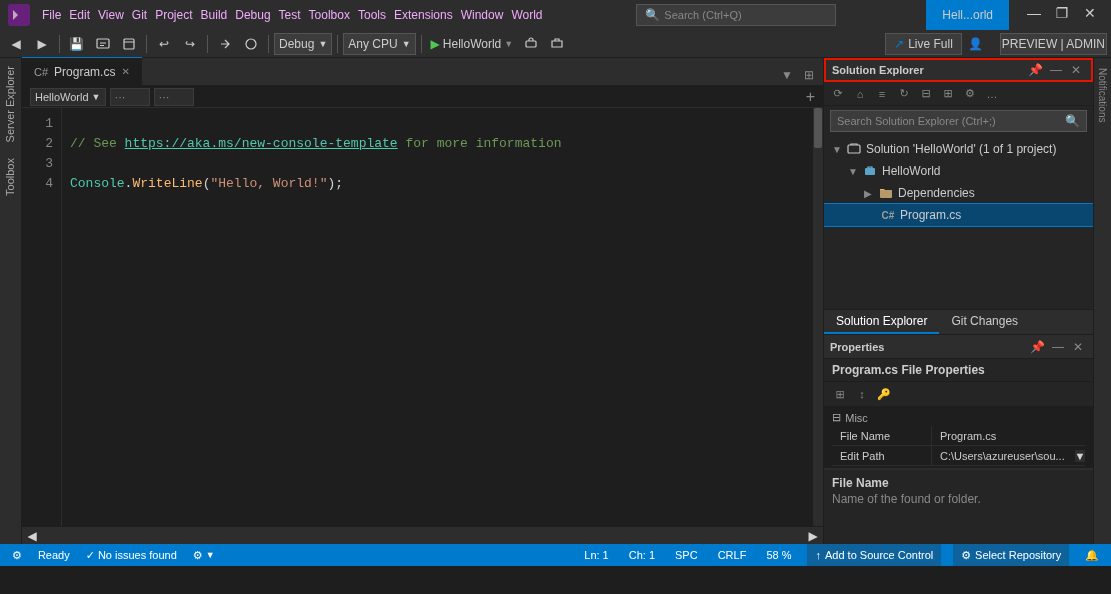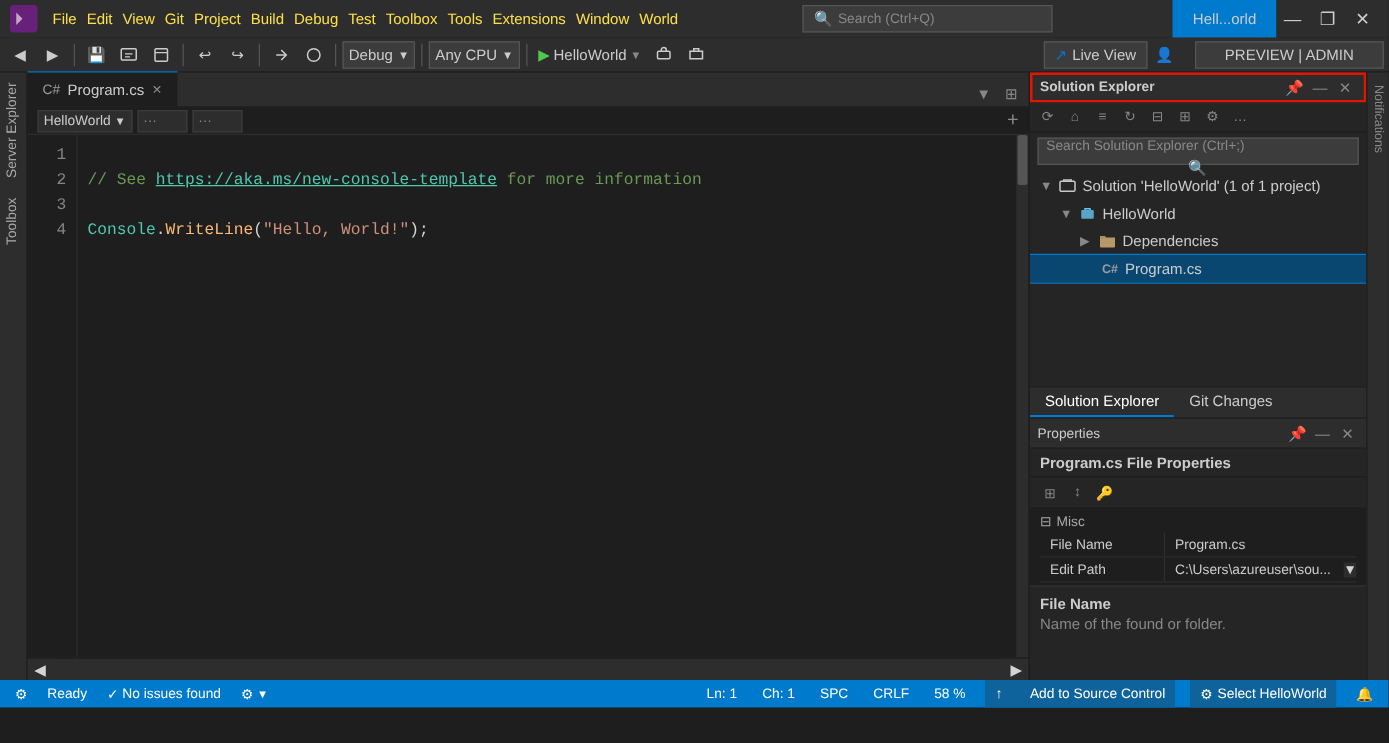--- a/index.html
+++ b/index.html
@@ -34,21 +34,21 @@
       border-radius: 3px;
       display: flex;
       align-items: center;
       justify-content: center;
       color: white;
       font-weight: bold;
       font-size: 10px;
       margin-right: 4px;
     }
     .menu-item {
-      color: #fde047;
+      color: #f0abfc;
       cursor: pointer;
       padding: 0 4px;
       height: 100%;
       display: flex;
       align-items: center;
     }
     .search-box-title {
       background: #3c3c3c;
       border: 1px solid #555;
       color: #ccc;
@@ -143,21 +143,21 @@
       gap: 4px;
       cursor: pointer;
       font-size: 12px;
       margin-left: auto;
     }
     .preview-admin-btn {
       background: #3c3c3c;
       border: 1px solid #555;
       color: #ccc;
       height: 22px;
-      padding: 0 23px;
+      padding: 0 1px;
       display: flex;
       align-items: center;
       font-size: 12px;
       cursor: pointer;
     }
 
     
     .main-area {
       display: flex;
       height: calc(594px - 30px - 28px - 28px - 22px);
@@ -376,21 +376,20 @@
     
     .se-search {
       background: #3c3c3c;
       border: 1px solid #555;
       height: 22px;
       display: flex;
       align-items: center;
       padding: 0 6px;
       margin: 4px 6px;
       gap: 4px;
-      flex-direction: column;
     }
     .se-search input {
       background: transparent;
       border: none;
       color: #ccc;
       font-size: 11px;
       flex: 1;
       outline: none;
     }
     .se-search input::placeholder { color: #888; }
@@ -466,21 +465,21 @@
       height: 24px;
       display: flex;
       align-items: center;
       padding: 0 6px;
       justify-content: space-between;
       border-bottom: 1px solid #1e1e1e;
     }
     .prop-title {
       font-size: 11px;
       color: #ccc;
-      font-weight: normal;
+      font-weight: bold;
     }
     .prop-file-title {
       padding: 4px 8px;
       font-size: 12px;
       color: #ccc;
       border-bottom: 1px solid #1e1e1e;
     }
     .prop-file-title span { font-weight: bold; }
     .prop-toolbar {
       display: flex;
@@ -624,21 +623,21 @@
       <div class="menu-item">Window</div>
       <div class="menu-item">World</div>
     </div>
   </div>
   <div style="display:flex;align-items:center;gap:8px;">
     <div class="search-box-title">
       <span style="color:#888;">🔍</span>
       <span style="color:#888;font-size:11px;">Search (Ctrl+Q)</span>
     </div>
   </div>
-  <div style="display:flex;align-items:center;gap:0;">
+  <div style="display:flex;align-items:flex-start;gap:12px;">
     <div class="window-title">Hell...orld</div>
     <div class="win-controls">
       <div class="win-btn">—</div>
       <div class="win-btn">❐</div>
       <div class="win-btn close">✕</div>
     </div>
   </div>
 </div>
 
 <div class="toolbar">
@@ -695,21 +694,21 @@
       </svg>
   </div>
   <div class="toolbar-btn">
     <svg width="14" height="14" viewBox="0 0 14 14" fill="none">
         <path d="M2 4h10v6H2z" stroke="#ccc" stroke-width="1.2"></path>
         <path d="M5 4V2h4v2" stroke="#ccc" stroke-width="1.2"></path>
       </svg>
   </div>
   <div class="liveshare-btn">
     <span style="color:#007acc;">↗</span>
-    <span>Live View</span>
+    <span>Live Full</span>
   </div>
   <div class="toolbar-btn">👤</div>
   <div style="width:8px;"></div>
   <div class="preview-admin-btn">PREVIEW | ADMIN</div>
 </div>
 
 <div class="main-area">
 
   <div class="left-sidebar">
     <div class="sidebar-tab-vert">Server Explorer</div>
@@ -910,23 +909,23 @@
     <span style="font-size:9px;">▼</span>
   </div>
   <div class="status-bar-right">
     <div class="status-item">Ln: 1</div>
     <div class="status-item">Ch: 1</div>
     <div class="status-item">SPC</div>
     <div class="status-item">CRLF</div>
     <div class="status-item">58 %</div>
     <div class="status-add-src">
       <span>↑</span>
-      <span style="margin-left:22px;">Add to Source Control</span>
+      <span style="margin-left:4px;">Add to Source Control</span>
     </div>
     <div class="status-select-repo">
       <span>⚙</span>
-      <span style="margin-left:4px;">Select HelloWorld</span>
+      <span style="margin-left:4px;">Select Repository</span>
     </div>
     <div class="status-item">
       <span>🔔</span>
     </div>
   </div>
 </div>
 
 </body></html>

